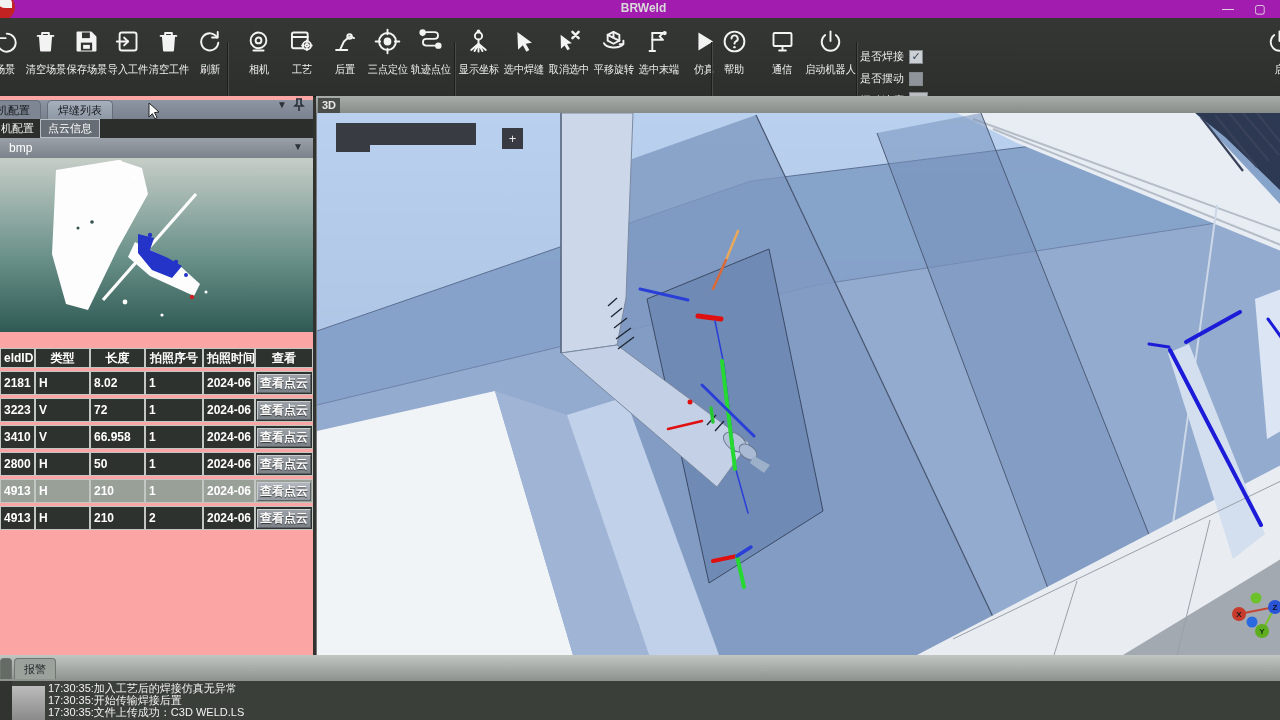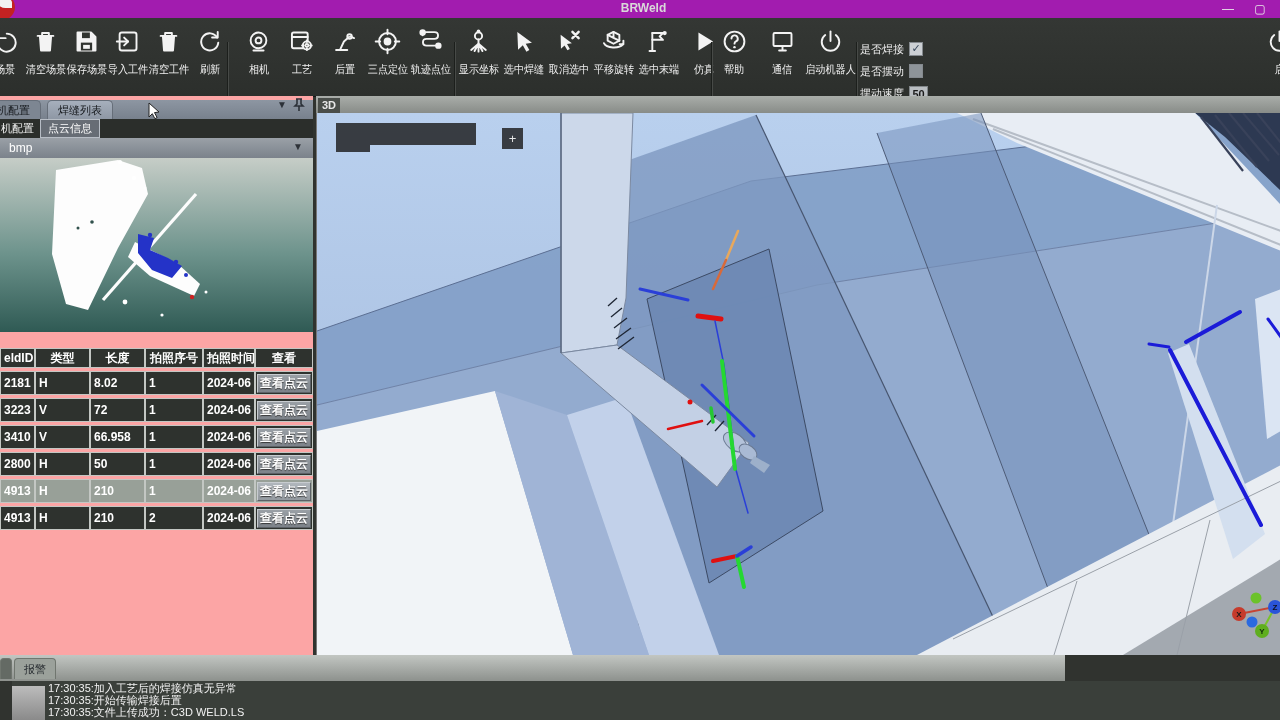--- a/index.html
+++ b/index.html
@@ -19,21 +19,21 @@
   .tb-group{position:absolute;top:6px;display:flex;}
   .g1{left:-16px;} .g2{left:237px;} .g3{left:456px;} .g4{left:710px;justify-content:space-between;}
   .g1 .tb-btn{width:41px;} .g2 .tb-btn{width:43px;} .g3 .tb-btn{width:45px;} .g4 .tb-btn{width:48px;}
   .tb-btn{display:flex;flex-direction:column;align-items:center;justify-content:flex-start;height:66px;cursor:default;}
   .tb-icon{height:34px;display:flex;align-items:center;justify-content:center;}
   .tb-icon svg{width:27px;height:27px;stroke:#f3f3f3;fill:none;stroke-width:1.7;stroke-linecap:round;stroke-linejoin:round;}
   .tb-label{margin-top:4px;font-size:11px;color:#f0f0f0;white-space:nowrap;transform:scaleX(.92);}
   .tb-sep{position:absolute;top:24px;width:1px;height:62px;background:#1c1f1c;box-shadow:1px 0 0 #474a47;}
   
   #tb-options{position:absolute;left:860px;top:24px;width:110px;color:#ececec;font-size:11px;}
-  .opt-row{display:flex;align-items:flex-start;height:22px;gap:5px;}
+  .opt-row{display:flex;align-items:flex-end;height:22px;gap:5px;}
   .chk{width:12px;height:12px;border:1px solid #84898e;background:#8e9499;font-size:11px;line-height:11px;text-align:center;color:#36465a;}
   .chk.on{background:#ccd0d4;}
   .val-box{width:17px;height:14px;background:#b9bdc1;border:1px solid #818689;color:#1b1b1b;font-size:11px;font-weight:bold;text-align:center;line-height:14px;}
   #tb-partial{position:absolute;left:1256px;top:6px;width:46px;}
   
   #left-panel{position:absolute;left:0;top:96px;width:313px;height:562px;background:#fca5a5;}
   #lp-tabbar{position:absolute;left:0;top:4px;width:313px;height:19px;background:linear-gradient(#8d96a2,#78818d);}
   .lp-tab{position:absolute;top:0;height:19px;padding:0 10px;font-size:11px;color:#16191d;line-height:19px;
           background:#7d8692;border-radius:5px 5px 0 0;border:1px solid #666e79;border-bottom:none;}
   .lp-tab.active{background:linear-gradient(#a6afbc,#8d96a3);}
@@ -69,21 +69,21 @@
   #fp-main{display:flex;align-items:center;gap:4px;background:rgba(48,51,55,.94);padding:3px 5px;height:20px;}
   #fp-title{font-family:"Liberation Mono",monospace;font-size:10px;color:#ececec;letter-spacing:1px;}
   .fp-btn{min-width:17px;height:16px;background:#8b9097;color:#fff;font-size:11px;font-weight:bold;text-align:center;line-height:16px;padding:0 2px;}
   .fp-btn.dark{background:#54575c;}
   #fp-ext{width:140px;height:22px;background:rgba(48,51,55,.94);}
   #fp-ext:after{content:"";display:block;position:relative;left:0;top:22px;width:34px;height:7px;background:rgba(48,51,55,.94);}
   #fp-plus2{position:absolute;left:185px;top:15px;width:21px;height:21px;background:rgba(48,51,55,.94);
             color:#e6e6e6;font-size:13px;text-align:center;line-height:21px;}
   #gizmo{position:absolute;left:912px;top:476px;z-index:25;}
   
-  #bottom-strip{position:absolute;left:0;top:655px;width:1065px;height:26px;background:linear-gradient(#c2c6c2,#8d918d);}
+  #bottom-strip{position:absolute;left:0;top:655px;width:1280px;height:26px;background:linear-gradient(#c2c6c2,#8d918d);}
   #log-tabs{position:absolute;left:0;top:3px;display:flex;gap:2px;}
   .log-tab{height:20px;padding:0 9px;font-size:11px;color:#23282d;line-height:20px;background:#9ba19b;border-radius:4px 4px 0 0;border:1px solid #70766f;border-bottom:none;}
   .log-tab.partial{width:10px;padding:0;background:#646a64;}
   #log-area{position:absolute;left:12px;top:681px;width:1280px;height:39px;background:#3a3f3a;}
   #log-block{position:absolute;left:0;top:5px;width:33px;height:34px;background:linear-gradient(#bcbcbc,#8a8a8a);}
   #log-lines{position:absolute;left:36px;top:1px;}
   .log-line{font-size:11px;color:#f2f2f2;line-height:12px;white-space:nowrap;}
 </style>
 </head>
 <body>

